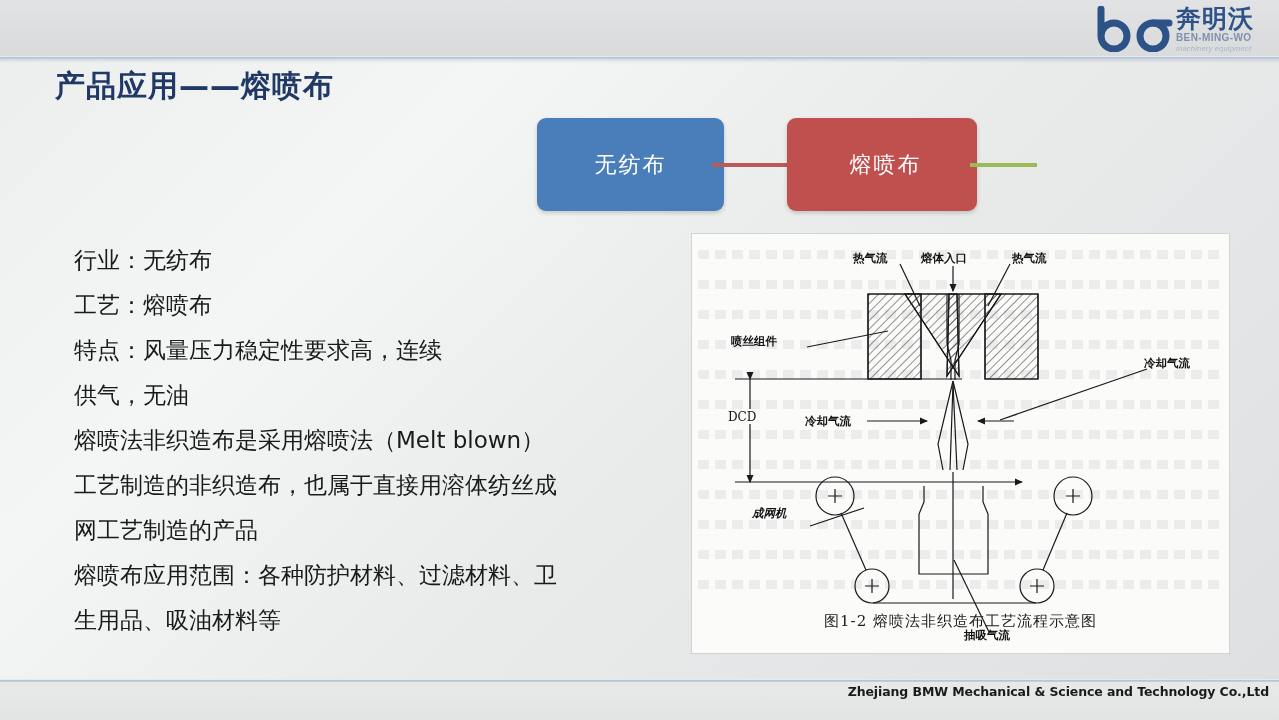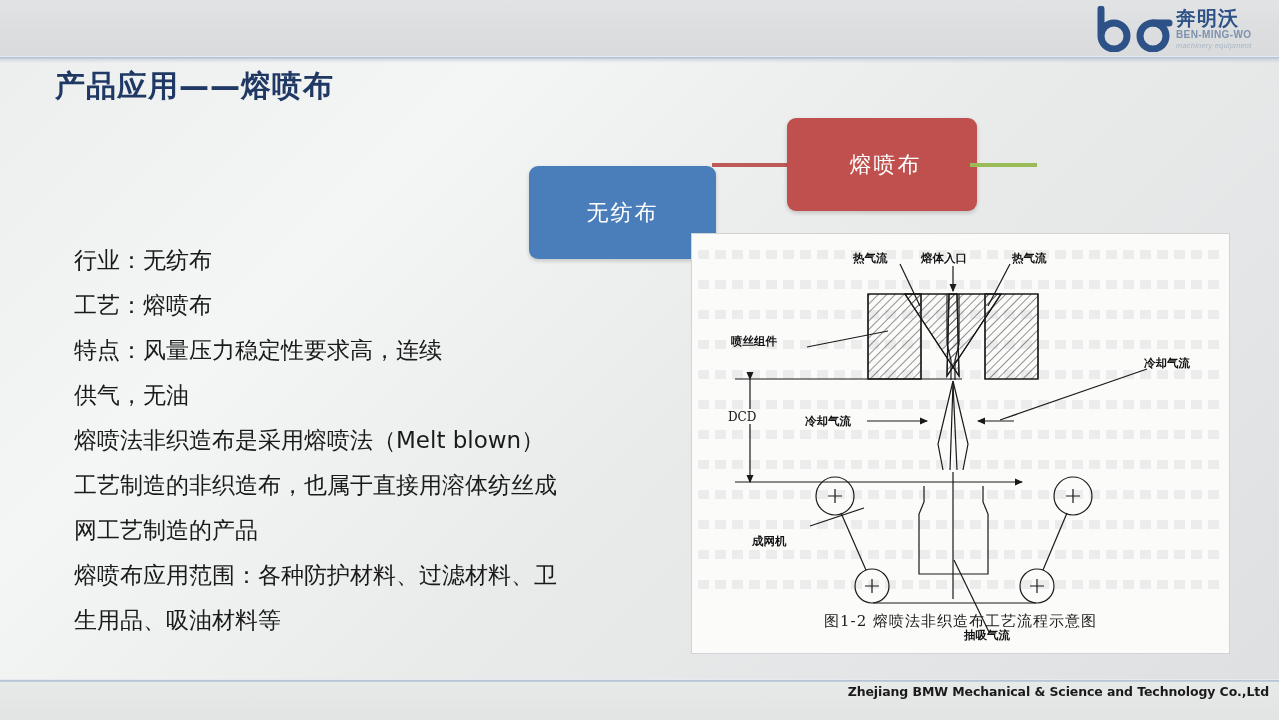--- a/index.html
+++ b/index.html
@@ -52,21 +52,21 @@
     flex: none;
   }
   #logo-text-block {
     margin-left: 3px;
     display: flex;
     flex-direction: column;
     justify-content: center;
     line-height: 1;
   }
   #logo-cn {
-    font-size: 20px;
+    font-size: 25px;
     font-weight: bold;
     color: #2d5288;
     letter-spacing: 1px;
     font-family: "DejaVu Sans", sans-serif;
   }
   #logo-en {
     font-size: 10px;
     font-weight: bold;
     color: #7d92ad;
     letter-spacing: .4px;
@@ -105,21 +105,21 @@
     border-radius: 9px;
     display: flex;
     align-items: center;
     justify-content: center;
     color: #ffffff;
     font-size: 22px;
     letter-spacing: 2px;
     box-shadow: 0 2px 4px rgba(0,0,0,.18);
     font-family: "DejaVu Sans", sans-serif;
   }
-  #box-nonwoven { left: 4px;   width: 187px; background: #4a7ebb; margin-top: 48px; }
+  #box-nonwoven { left: 12px;   width: 187px; background: #4a7ebb; }
   #box-meltblown{ left: 262px; width: 183px; background: #c0504d; padding-left: 7px; }
   #box-draw     { left: 512px; width: 193px; background: #9bbb59; }
 
   .connector {
     position: absolute;
     top: 45px;
     height: 4px;
   }
   #conn-1 { left: 187px; width: 75px; background: #bd5a57; }
   #conn-2 { left: 445px; width: 67px; background: #9bbb59; }
@@ -348,21 +348,21 @@
       </g>
     </svg>
 
     <div class="fig-label" style="left:161px;top:17px;">热气流</div>
     <div class="fig-label" style="left:229px;top:17px;">熔体入口</div>
     <div class="fig-label" style="left:320px;top:17px;">热气流</div>
     <div class="fig-label" style="left:39px;top:100px;">喷丝组件</div>
     <div class="fig-label" style="left:452px;top:122px;">冷却气流</div>
     <div class="fig-label" style="left:113px;top:180px;">冷却气流</div>
     <div class="fig-label-serif" style="left:36px;top:176px;">DCD</div>
-    <div class="fig-label" style="left:60px;top:300px;">成网机</div>
+    <div class="fig-label" style="left:60px;top:272px;font-style:italic;">成网机</div>
     <div class="fig-label" style="left:272px;top:394px;">抽吸气流</div>
 
     <div id="fig-caption">图1-2  熔喷法非织造布工艺流程示意图</div>
   </div>
 
   <div id="footer-rule"></div>
   <div id="footer-band"></div>
   <div id="page-number">69</div>
   <div id="company-name">Zhejiang BMW Mechanical &amp; Science and Technology Co.,Ltd</div>
 

